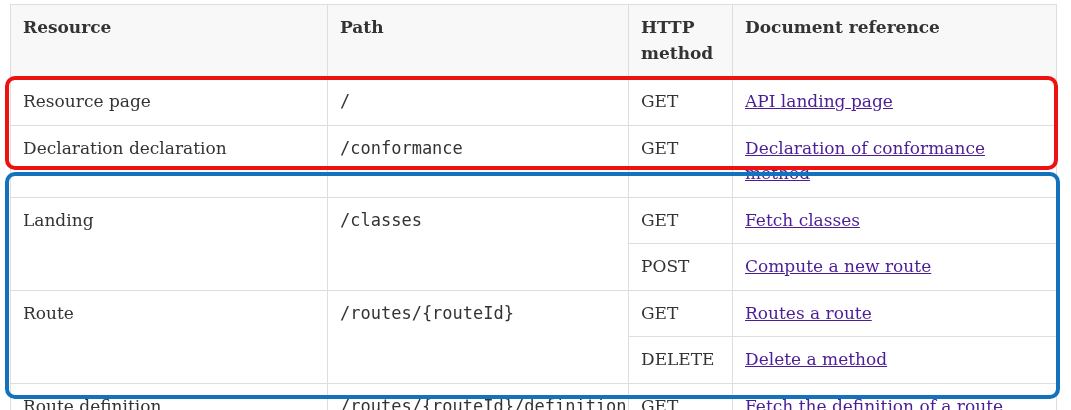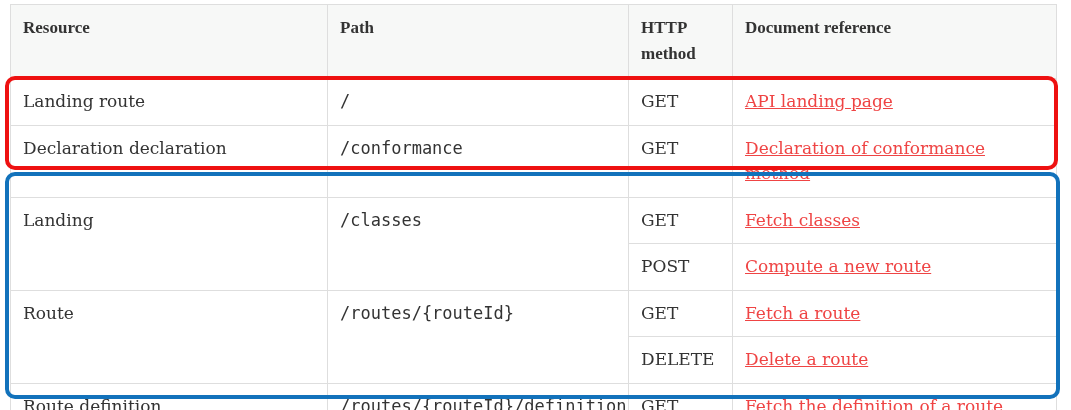--- a/index.html
+++ b/index.html
@@ -31,34 +31,34 @@
 
   .api-table th, .api-table td {
     border: 1px solid #dedede;
     vertical-align: top;
     text-align: left;
     padding: 10px 12px;
     font-size: 17px;
     line-height: 1.5;
     font-weight: normal;
   }
-  .api-table thead tr { height: 74px; font-family: Liberation Serif, serif; }
+  .api-table thead tr { height: 74px; }
   .api-table tbody tr { height: 46px; }
   .api-table th {
     background: #f7f8f7;
     font-weight: bold;
     color: #333333;
   }
   .mono {
     font-family: "DejaVu Sans Mono", "Liberation Mono", monospace;
     font-size: 14.5px;
     color: #333333;
   }
   .api-table a {
-    color: #ef4444;
+    color: #4c1d95;
     text-decoration: underline;
     cursor: pointer;
   }
   .overlay-box {
     position: absolute;
     border-radius: 10px;
     box-sizing: border-box;
     pointer-events: none;
     background: transparent;
   }
@@ -88,21 +88,21 @@
     <thead>
       <tr>
         <th>Resource</th>
         <th>Path</th>
         <th>HTTP method</th>
         <th>Document reference</th>
       </tr>
     </thead>
     <tbody>
       <tr>
-        <td>Landing route</td>
+        <td>Resource page</td>
         <td class="mono">/</td>
         <td>GET</td>
         <td><a href="#">API landing page</a></td>
       </tr>
       <tr>
         <td>Declaration declaration</td>
         <td class="mono">/conformance</td>
         <td>GET</td>
         <td><a href="#">Declaration of conformance method</a></td>
       </tr>
@@ -113,25 +113,25 @@
         <td><a href="#">Fetch classes</a></td>
       </tr>
       <tr>
         <td>POST</td>
         <td><a href="#">Compute a new route</a></td>
       </tr>
       <tr>
         <td rowspan="2">Route</td>
         <td rowspan="2" class="mono">/routes/{routeId}</td>
         <td>GET</td>
-        <td><a href="#">Fetch a route</a></td>
+        <td><a href="#">Routes a route</a></td>
       </tr>
       <tr>
         <td>DELETE</td>
-        <td><a href="#">Delete a route</a></td>
+        <td><a href="#">Delete a method</a></td>
       </tr>
       <tr>
         <td>Route definition</td>
         <td class="mono">/routes/{routeId}/definition</td>
         <td>GET</td>
         <td><a href="#">Fetch the definition of a route</a></td>
       </tr>
     </tbody>
   </table>
 

